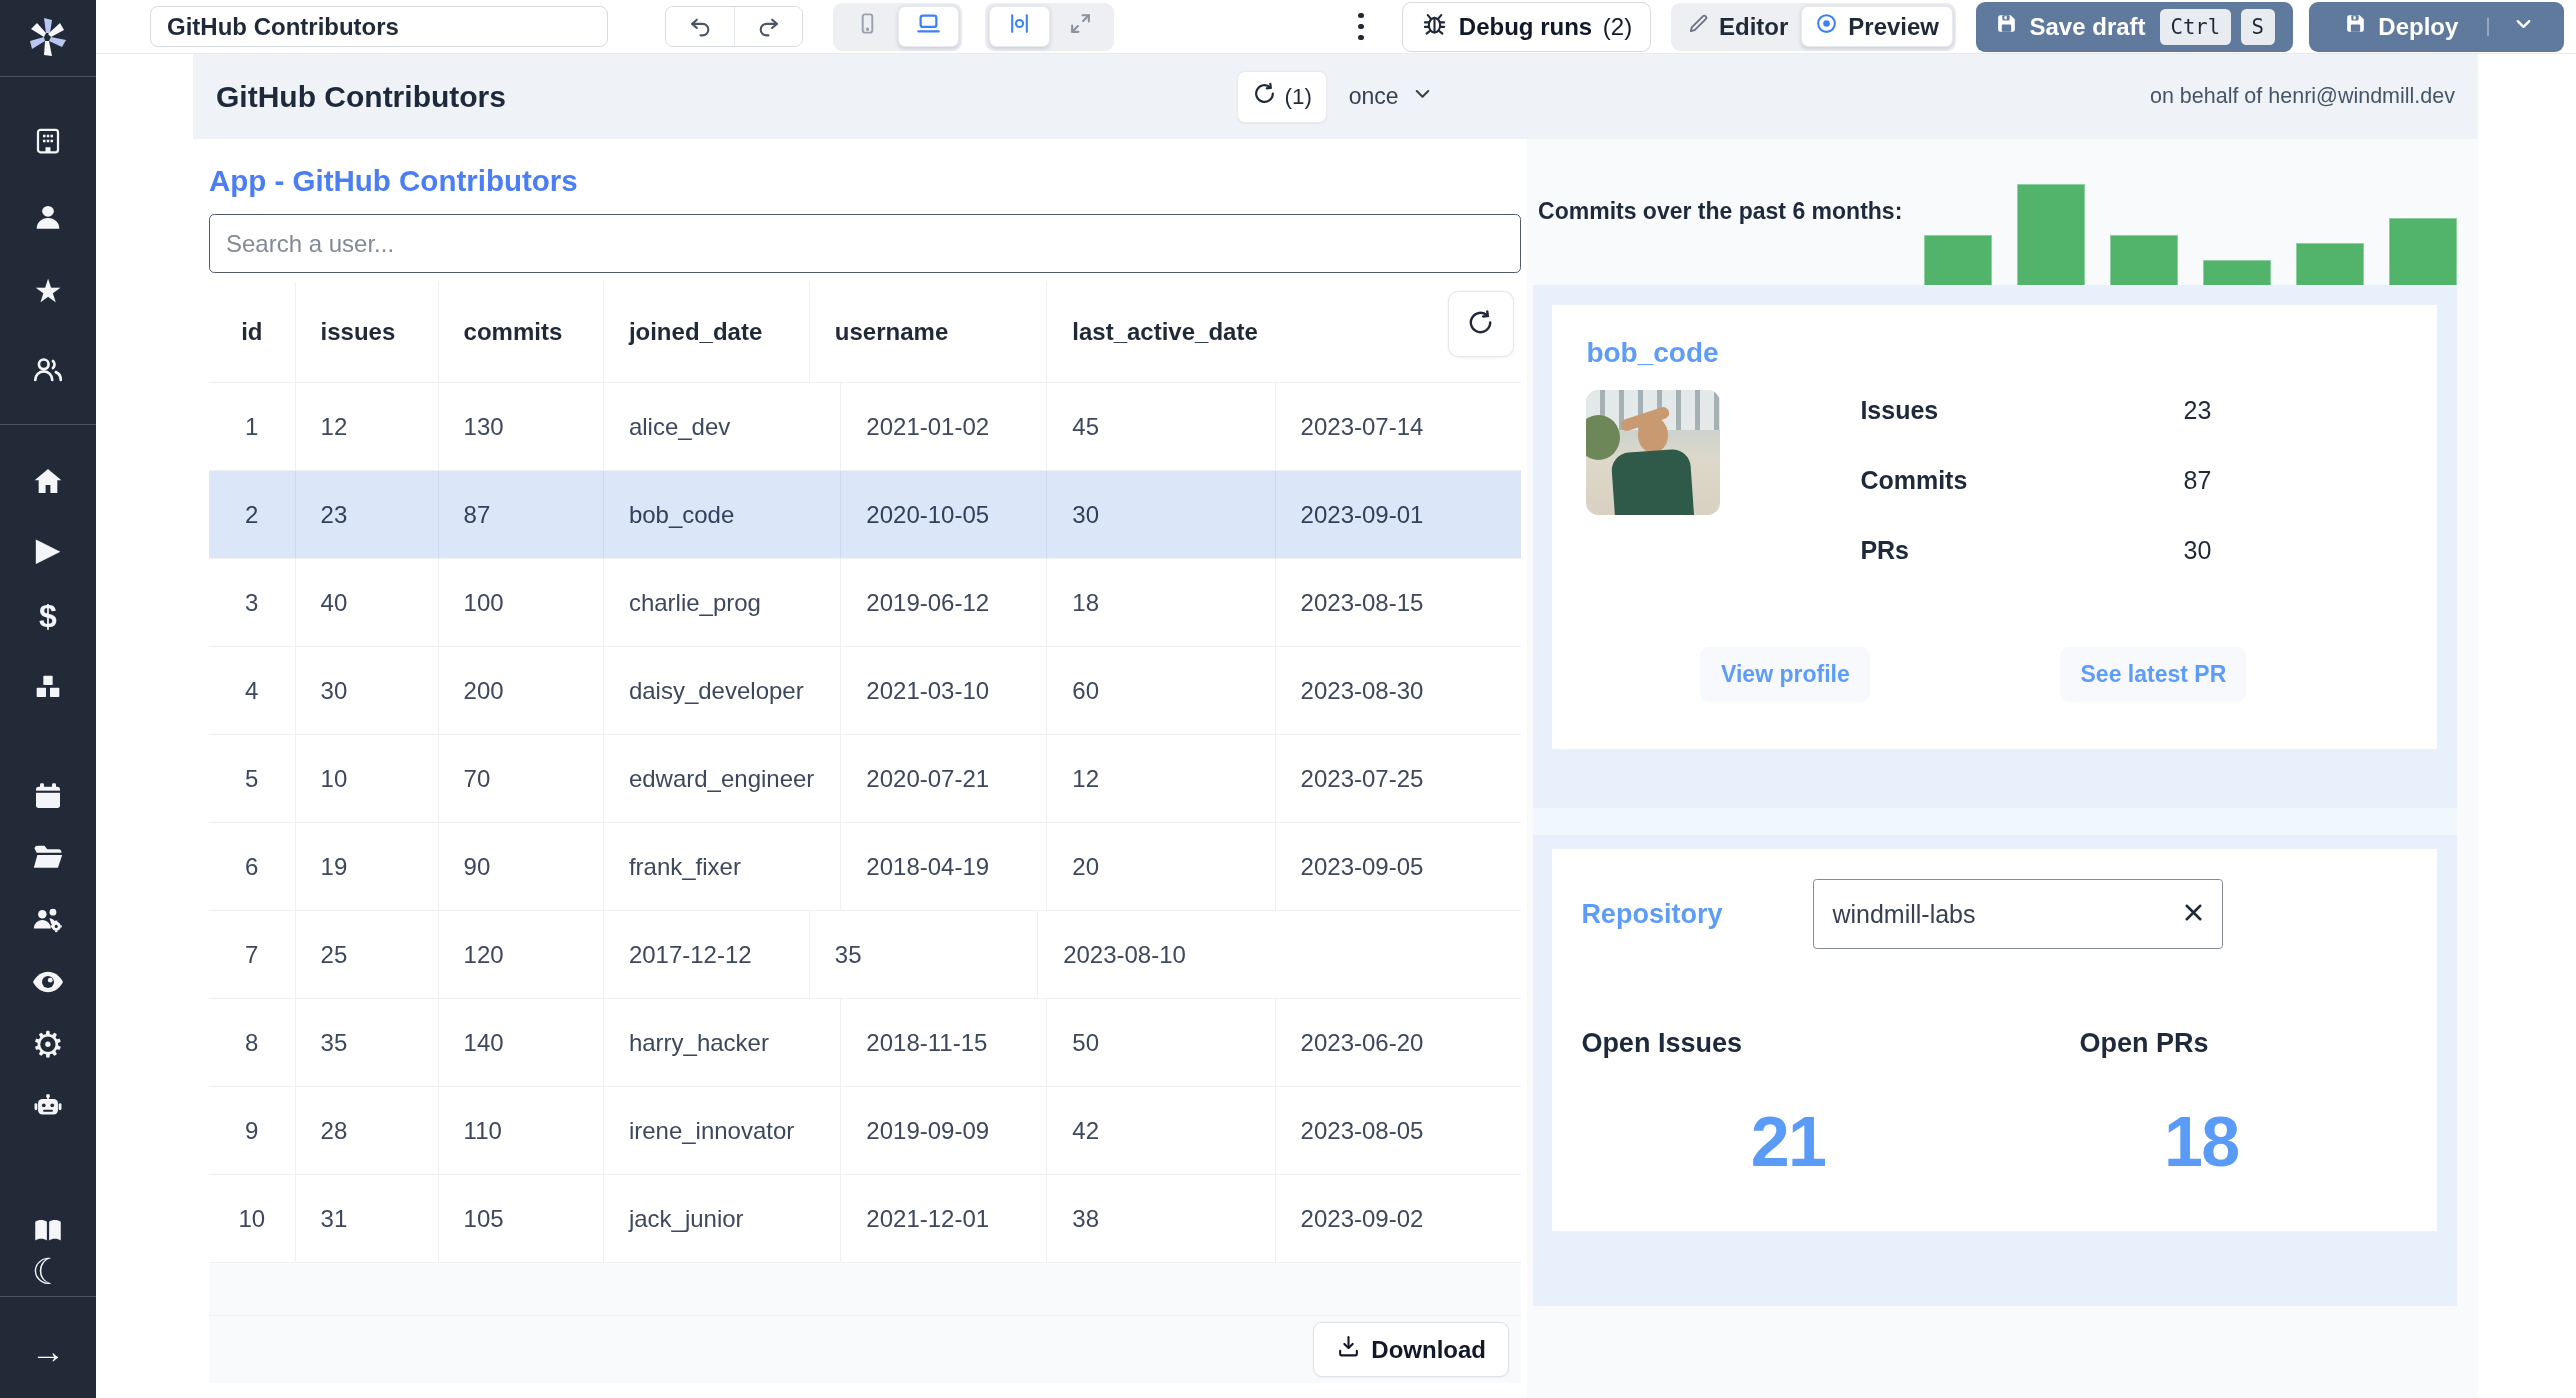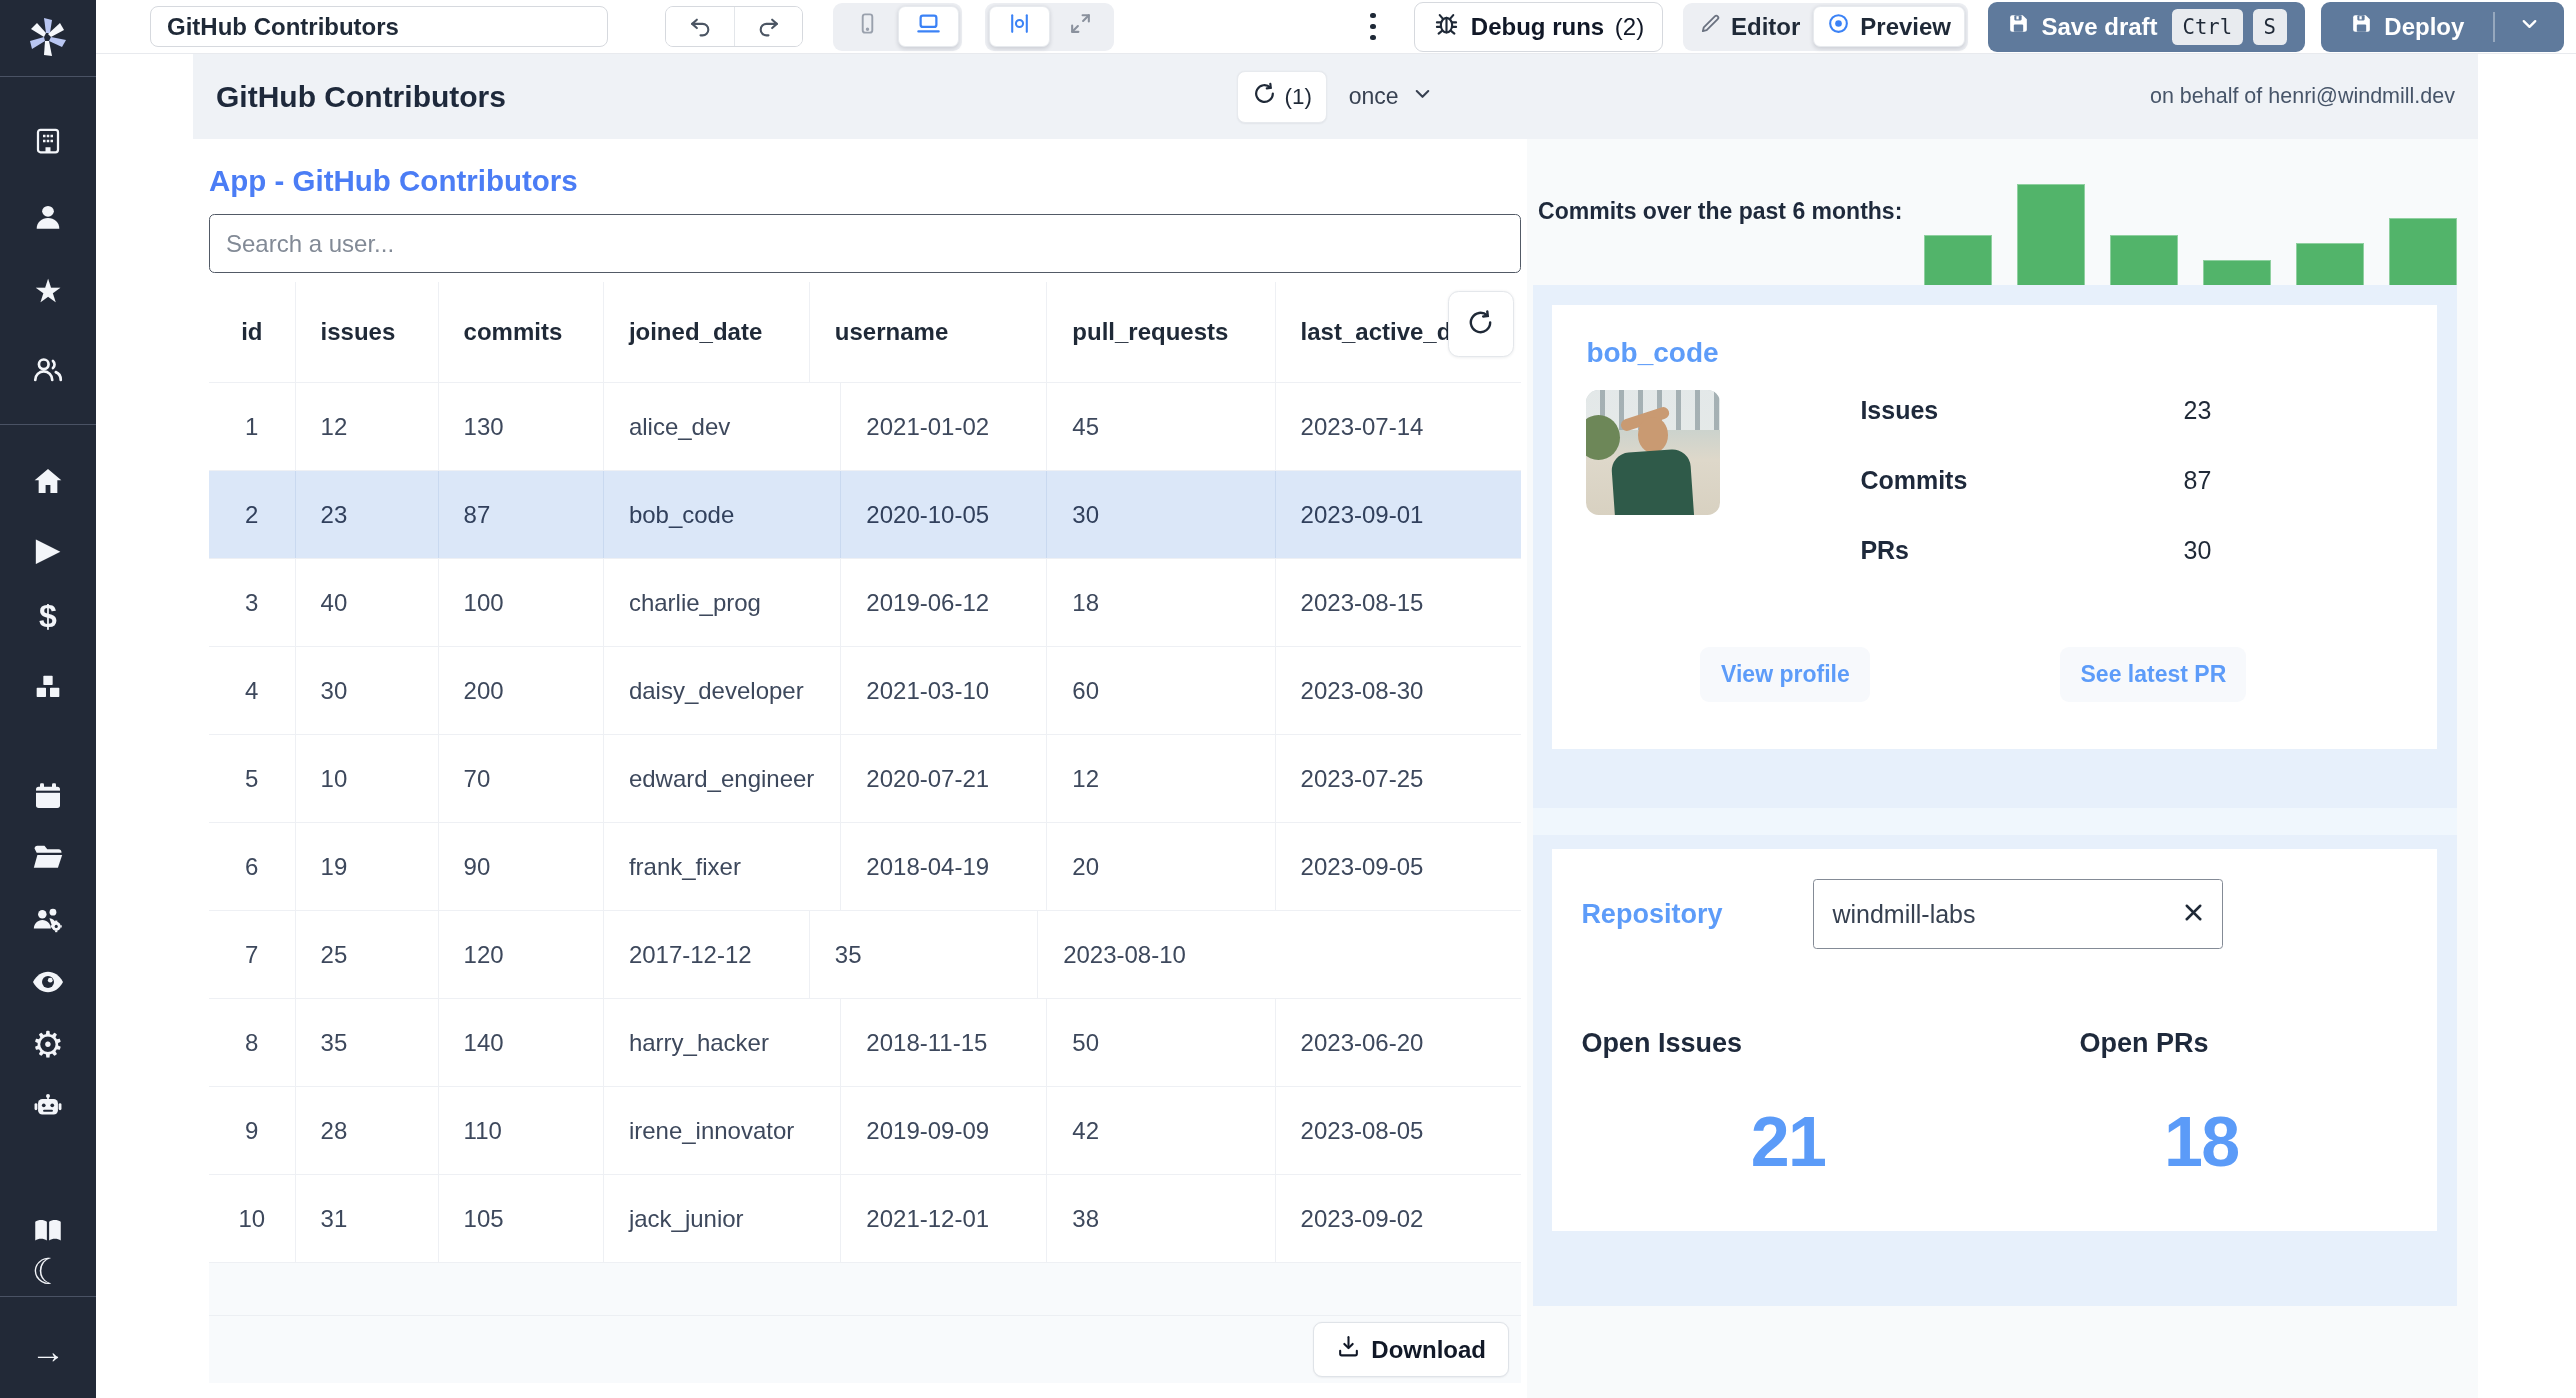--- a/index.html
+++ b/index.html
@@ -37,21 +37,21 @@
   .kebab { width:36px; height:41px; display:flex; flex-direction:column; align-items:center; justify-content:center; gap:5.4px; cursor:pointer; }
   .kebab i { width:5.4px; height:5.4px; border-radius:50%; background:#1f2937; }
   .btn-outline { margin-left:23px; height:50px; border:1.8px solid #d6d9de; border-radius:9px; background:#fff;
     display:flex; align-items:center; gap:10.7px; padding:0 18px; cursor:pointer; font-size:24px; font-weight:700; color:#111827; }
   .btn-outline .count { font-weight:400; }
   .editor-preview { margin-left:19.7px; }
   .btn-slate { margin-left:19.7px; height:50px; border:none; border-radius:9px; background:#5f7a9c; color:#fff;
     display:flex; align-items:center; gap:10.7px; padding:0 18px; cursor:pointer; font-size:24px; font-weight:700; }
   .chip { background:#e8ebef; color:#1f2937; border-radius:5.4px; height:36px; display:flex; align-items:center;
     justify-content:center; padding:0 10.7px; font-family:"DejaVu Sans Mono", monospace; font-size:20.6px; font-weight:400; }
-  .deploy { padding:10px; margin-left:16px; }
+  .deploy { padding:16px; margin-left:16px; }
   .deploy .dleft { display:flex; align-items:center; gap:10.7px; padding:0 18px; height:100%; }
   .deploy .dsep { width:1.8px; height:100%; background:rgba(255,255,255,.35); }
   .deploy .dright { width:48px; height:100%; display:flex; align-items:center; justify-content:center; cursor:pointer; }
 
   
   .workspace { position:relative; flex:1; background:#fff; min-height:0; }
   .canvas { position:absolute; left:97px; right:98px; top:0; bottom:0; background:#fff; overflow:hidden; }
 
   .app-header { height:85px; background:#eff2f6; display:flex; align-items:center; padding:0 23px; }
   .app-header .hleft { flex:1; display:flex; align-items:center; }
@@ -493,21 +493,20 @@
             <div class="app-title">App - GitHub Contributors</div>
             <input class="search-input" placeholder="Search a user..." style="">
 
             <div class="table">
               <div class="trow thead" id="table-head">
                   <div class="th c0">id</div>
                   <div class="th c1">issues</div>
                   <div class="th c2">commits</div>
                   <div class="th c4">joined_date</div>
                   <div class="th c3">username</div>
-                  <div class="th c5">pull_requests</div>
                   <div class="th c6">last_active_date</div>
                 </div>
               <div id="table-body">
                   <div class="trow tr">
                     <div class="td c0">1</div>
                     <div class="td c1">12</div>
                     <div class="td c2">130</div>
                     <div class="td c3">alice_dev</div>
                     <div class="td c4">2021-01-02</div>
                     <div class="td c5">45</div>

